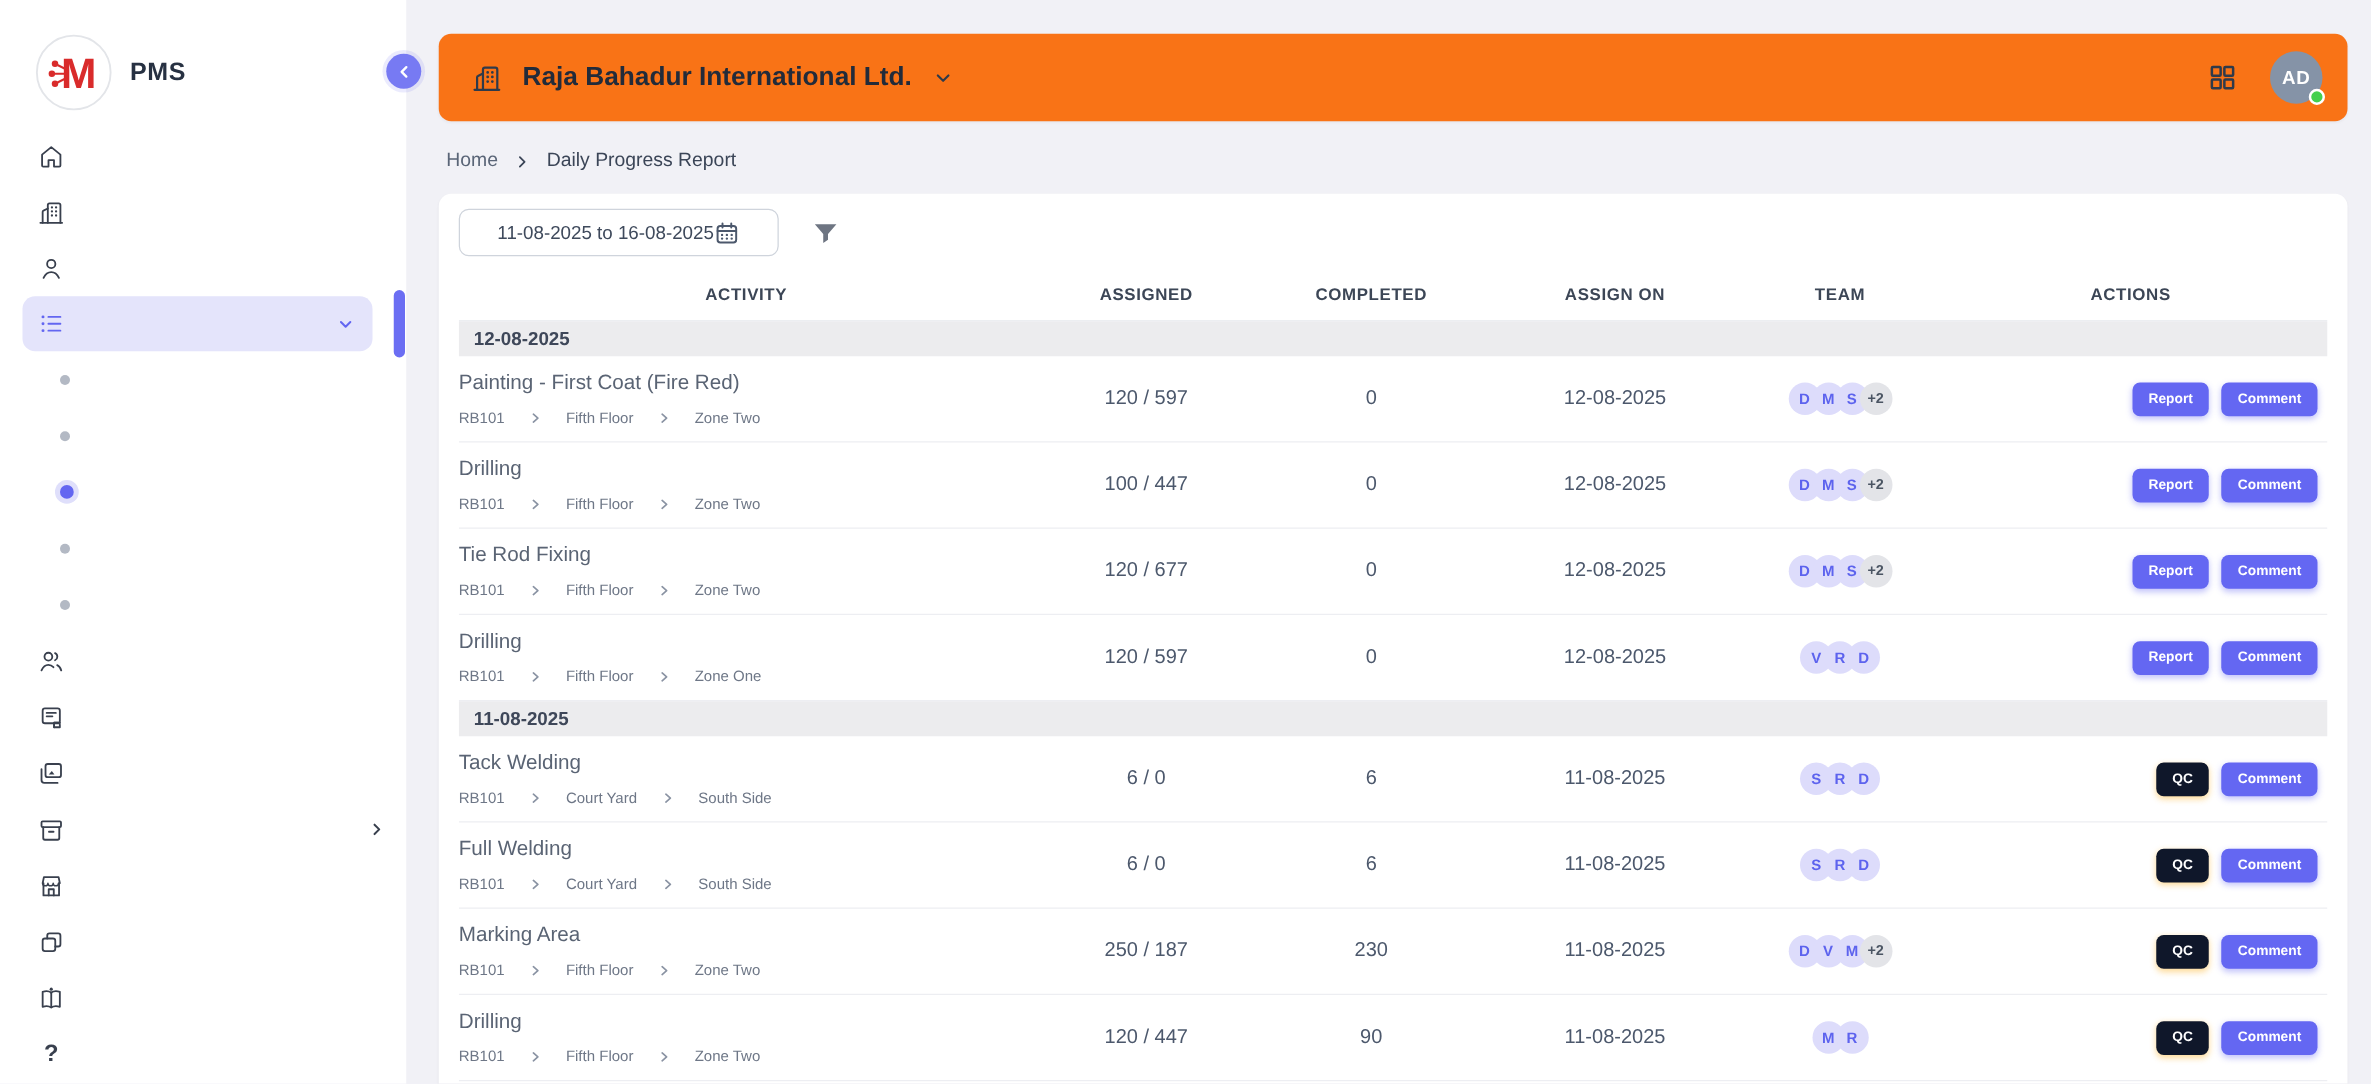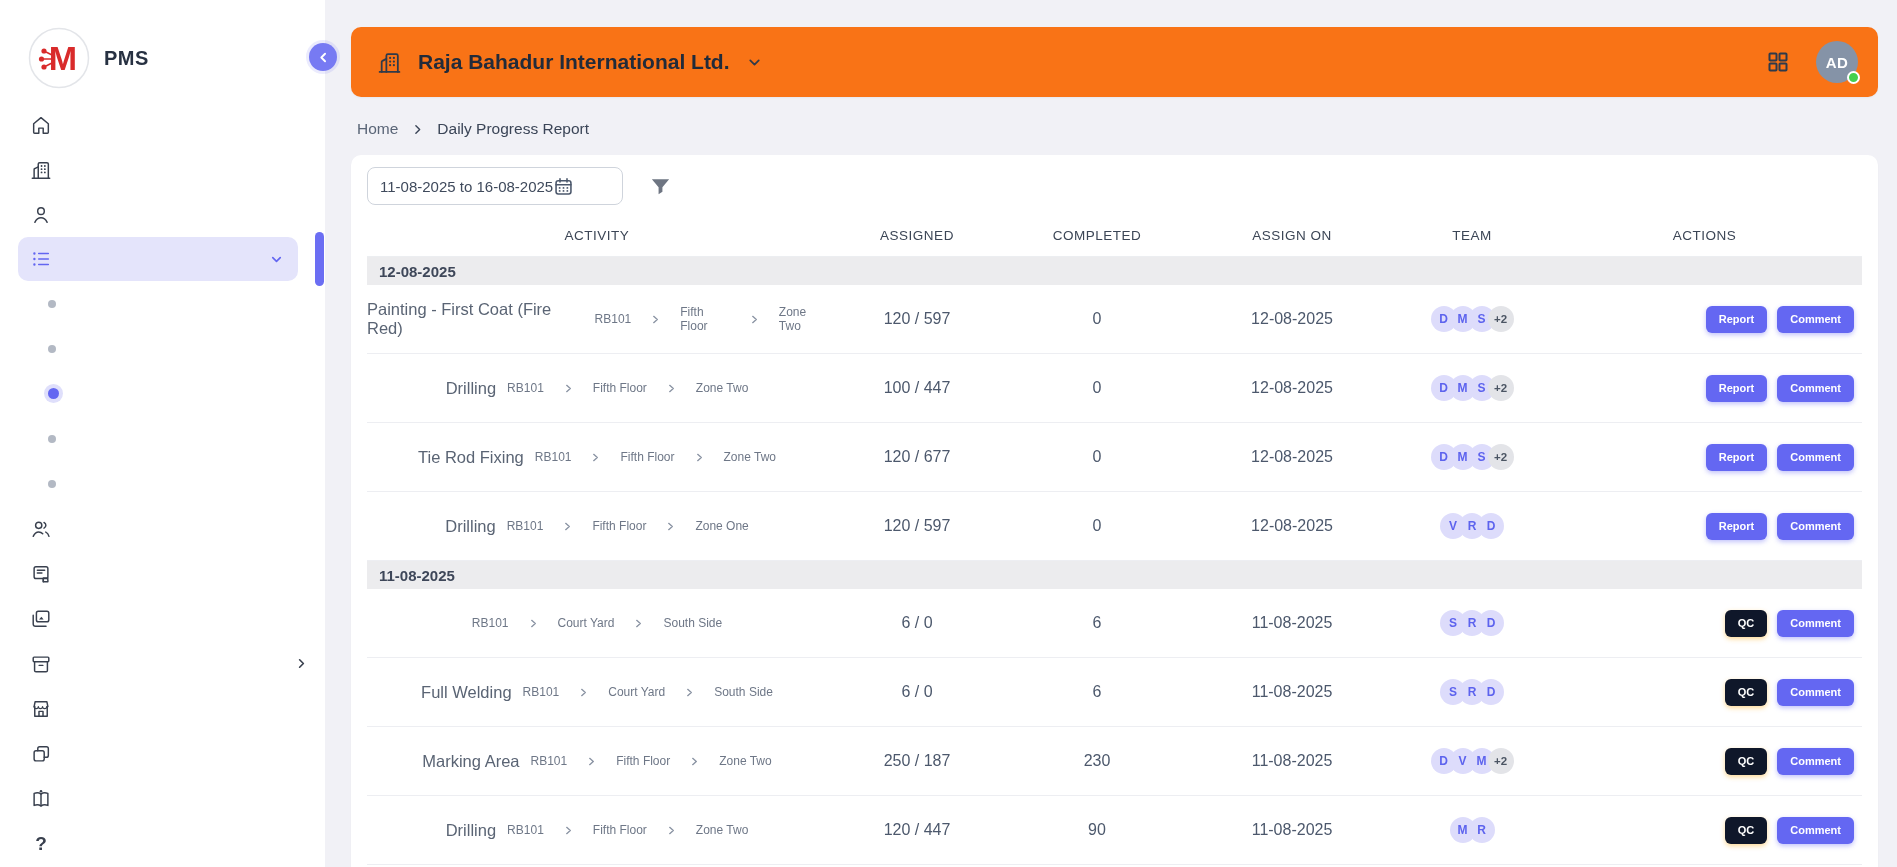--- a/index.html
+++ b/index.html
@@ -46,35 +46,35 @@
     background:#44d04e;border:2px solid #fff}
 
   .breadcrumb{margin:22px 0 16px 6px;display:flex;align-items:center;gap:13px;height:20px}
   .crumb{font-size:15.5px;color:#5a6577;cursor:pointer}
   .crumb.current{color:#3b4557;font-weight:500;cursor:default}
 
   .card{background:#fff;border-radius:10px 10px 0 0;flex:1;padding:12px 16px 0;overflow:hidden;
     display:flex;flex-direction:column;box-shadow:0 1px 2px rgba(16,24,40,.04)}
   .filter-row{display:flex;align-items:center;gap:26px;height:38px;flex-shrink:0}
   .date-input{width:256px;height:38px;border:1px solid #cfd4dc;border-radius:8px;background:#fff;
-    display:flex;align-items:center;justify-content:flex-start;padding:0 12px 0 12px;cursor:pointer}
+    display:flex;align-items:center;justify-content:center;padding:0 12px 0 12px;cursor:pointer}
   .date-input .dtext{font-size:15px;color:#3f4a5c}
   .funnel{background:none;border:none;cursor:pointer;display:flex;padding:0;color:#6e7582}
 
   
   .table{--cols:460px 180px 180px 210px 150px 1fr;margin-top:0;flex:1;display:flex;flex-direction:column;overflow:hidden}
   .thead{display:grid;grid-template-columns:var(--cols);align-items:end;height:52px;padding-bottom:13px;
     border-bottom:1px solid #eceef1;flex-shrink:0}
-  .th{text-align:center;font-size:13.5px;font-weight:400;color:#3c4656;letter-spacing:.5px}
+  .th{text-align:center;font-size:13.5px;font-weight:700;color:#3c4656;letter-spacing:.5px}
   .group-row{height:28px;background:#ececee;display:flex;align-items:center;padding:0 12px;
     font-weight:700;font-size:15px;color:#3e4759;flex-shrink:0}
   .trow{display:grid;grid-template-columns:var(--cols);align-items:center;height:69px;
     border-bottom:1px solid #edeef2;flex-shrink:0}
   .cell{text-align:center;font-size:16px;color:#4c586c}
-  .cell.activity{text-align:left;display:flex;flex-direction:row;justify-content:center;gap:11px}
+  .cell.activity{text-align:left;display:flex;flex-direction:column;justify-content:center;gap:11px}
   .act-title{font-size:16.5px;color:#5a6474}
   .act-path{display:flex;align-items:center;gap:20px;font-size:12px;color:#6e7787}
   .cell.team{display:flex;justify-content:center;align-items:center}
   .chip{width:26px;height:26px;border-radius:50%;background:#dddcfb;color:#5d63ee;font-size:12px;
     font-weight:600;display:flex;align-items:center;justify-content:center}
   .chip + .chip{margin-left:-7px}
   .chip.extra{background:#e3e4e8;color:#4b5563;font-size:11.5px}
   .cell.actions{display:flex;justify-content:flex-end;gap:10px;padding-right:8px}
   .btn{height:27px;border:none;border-radius:6px;color:#fff;font-weight:700;font-size:11px;
     padding:0 13px;cursor:pointer;font-family:inherit}
@@ -464,20 +464,21 @@
                 <span class="chip">D</span>
               </div>
               <div class="cell actions">
                 <button class="btn primary">Report</button>
                 <button class="btn primary">Comment</button>
               </div>
             </div>
             <div class="group-row">11-08-2025</div>
             <div class="trow">
               <div class="cell activity">
+                <div class="act-title">Tack Welding</div>
                 <div class="act-path">
                   <span>RB101</span>
                   <span class="icn">
                     <svg width="9" height="9" viewBox="0 0 10 10" fill="none" stroke="#8a93a3" stroke-width="1.5" stroke-linecap="round" stroke-linejoin="round">
                       <path d="m3 1.5 4 3.5-4 3.5"></path>
                     </svg>
                   </span>
                   <span>Court Yard</span>
                   <span class="icn">
                     <svg width="9" height="9" viewBox="0 0 10 10" fill="none" stroke="#8a93a3" stroke-width="1.5" stroke-linecap="round" stroke-linejoin="round">

